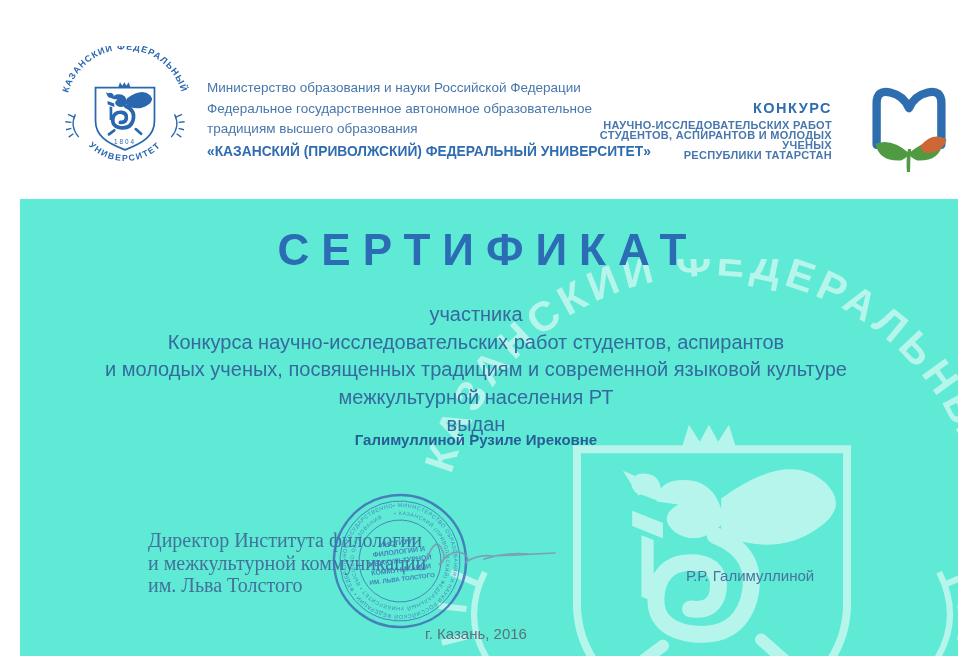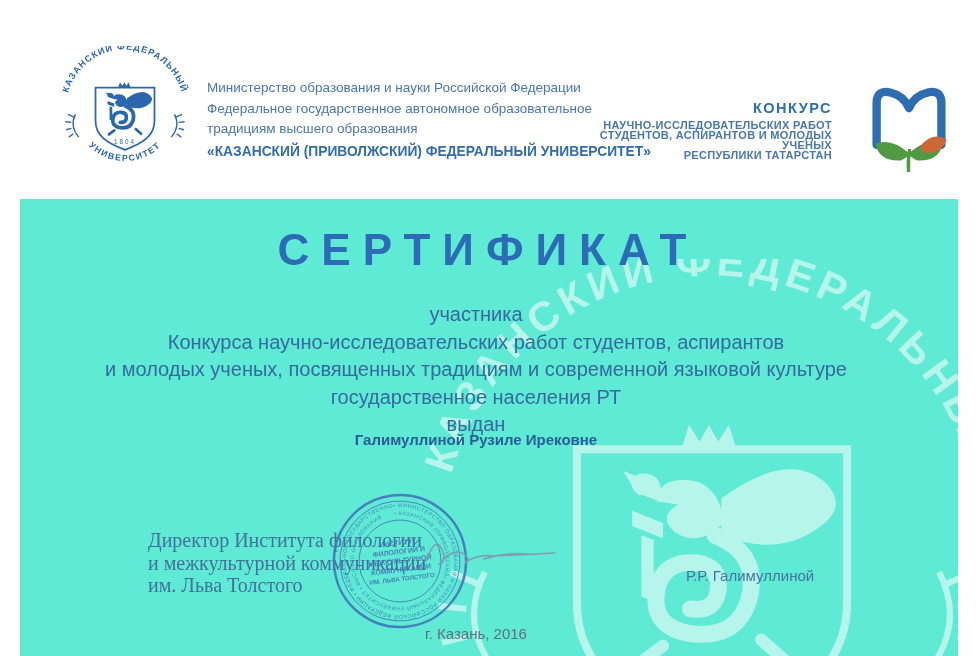--- a/index.html
+++ b/index.html
@@ -107,21 +107,21 @@
     <svg class="watermark" viewBox="0 0 200 200">
       <use href="#seal"></use>
     </svg>
 
     <div class="center-line cert-title">СЕРТИФИКАТ</div>
 
     <div class="center-line cert-lines">
       <div>участника</div>
       <div>Конкурса научно-исследовательских работ студентов, аспирантов</div>
       <div>и молодых ученых, посвященных традициям и современной языковой культуре</div>
-      <div>государственное населения РТ</div>
+      <div>межкультурной населения РТ</div>
       <div>выдан</div>
     </div>
 
     <div class="center-line recipient">Галимуллиной Рузиле Ирековне</div>
 
     <div class="signer-block">
       <div>Директор Института филологии</div>
       <div>и межкультурной коммуникации</div>
       <div>им. Льва Толстого</div>
     </div>

